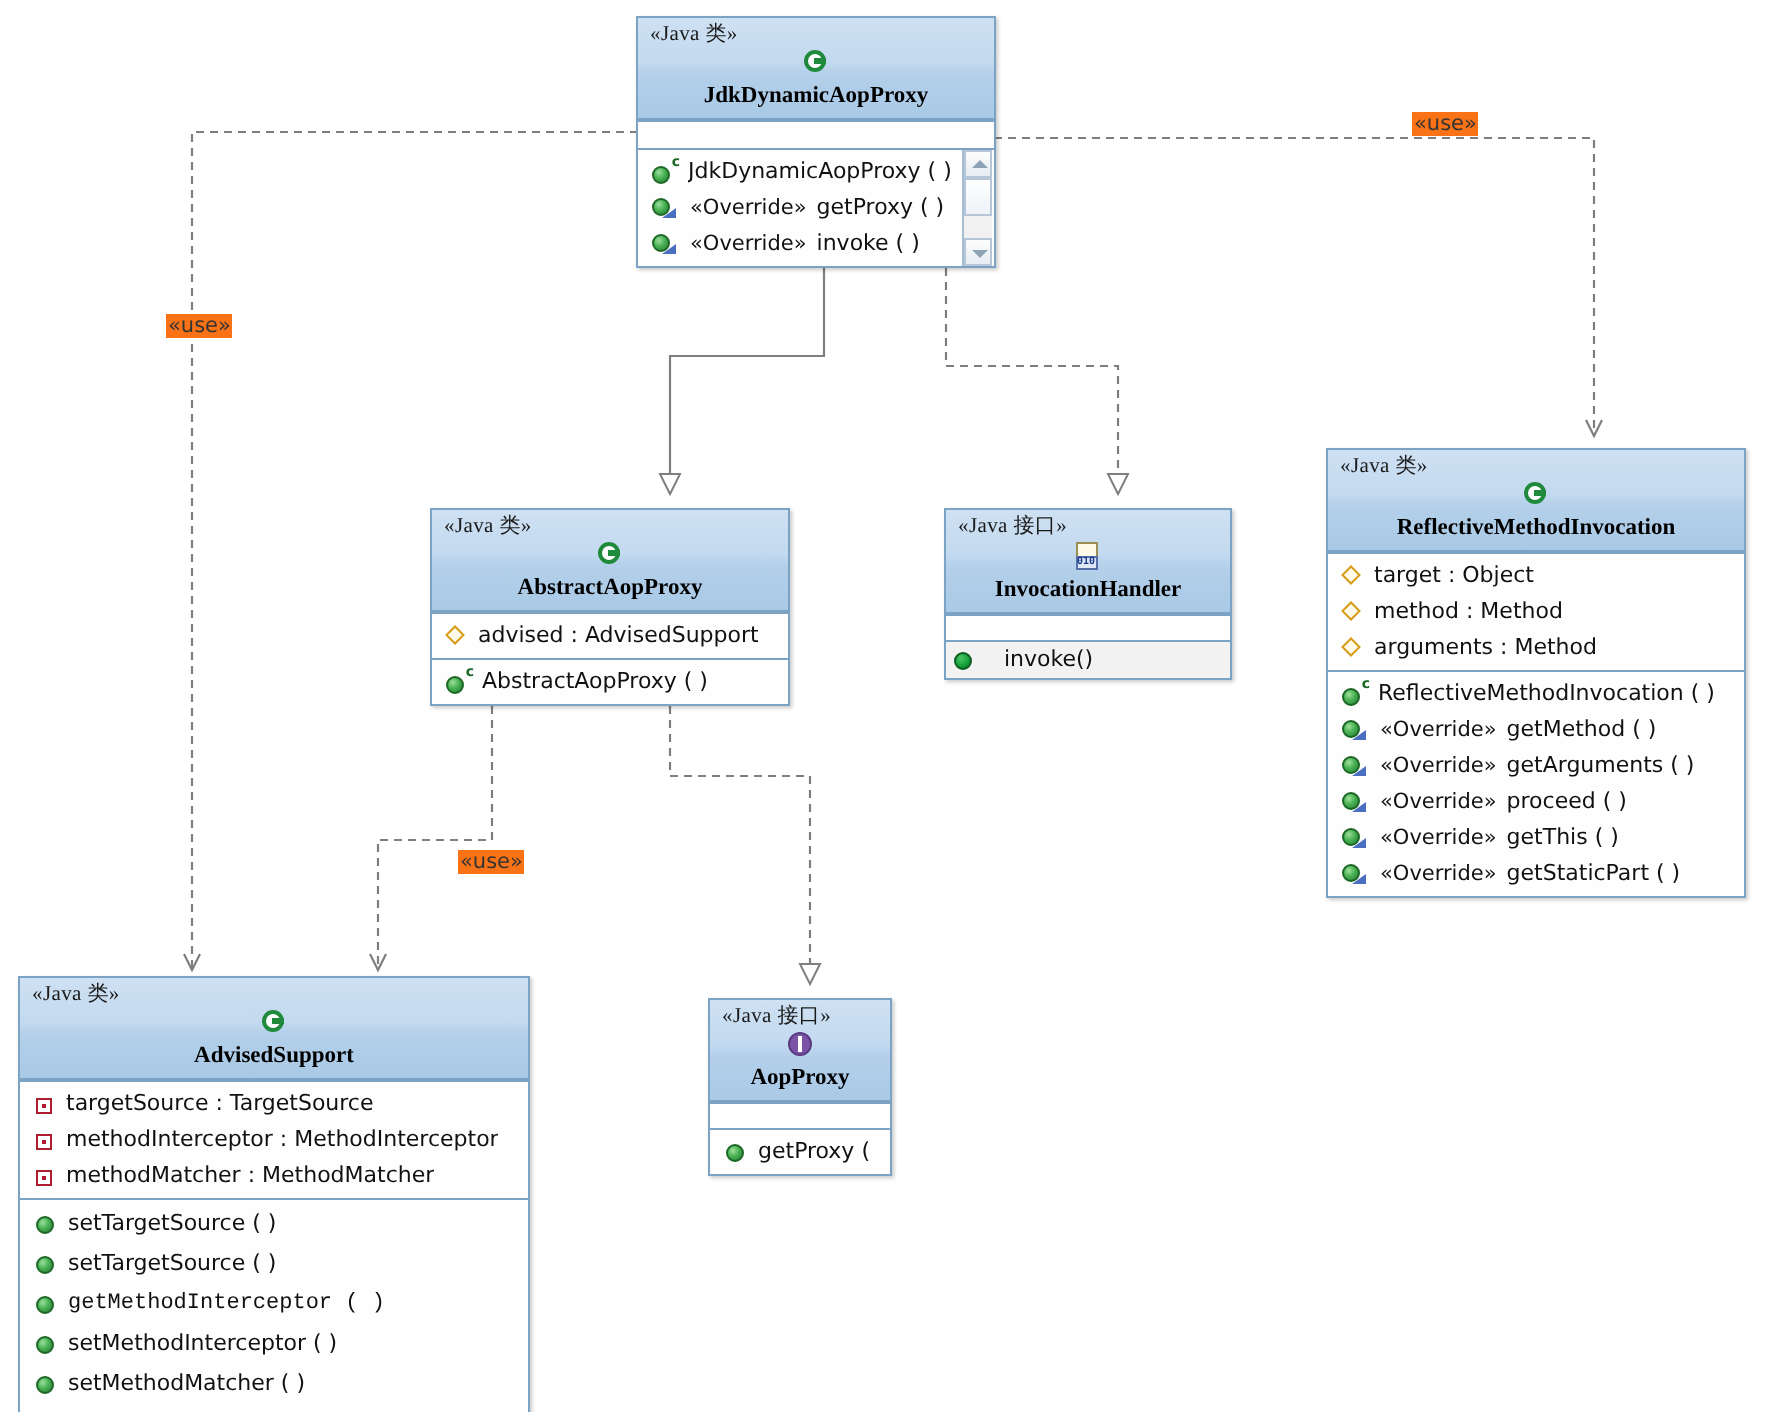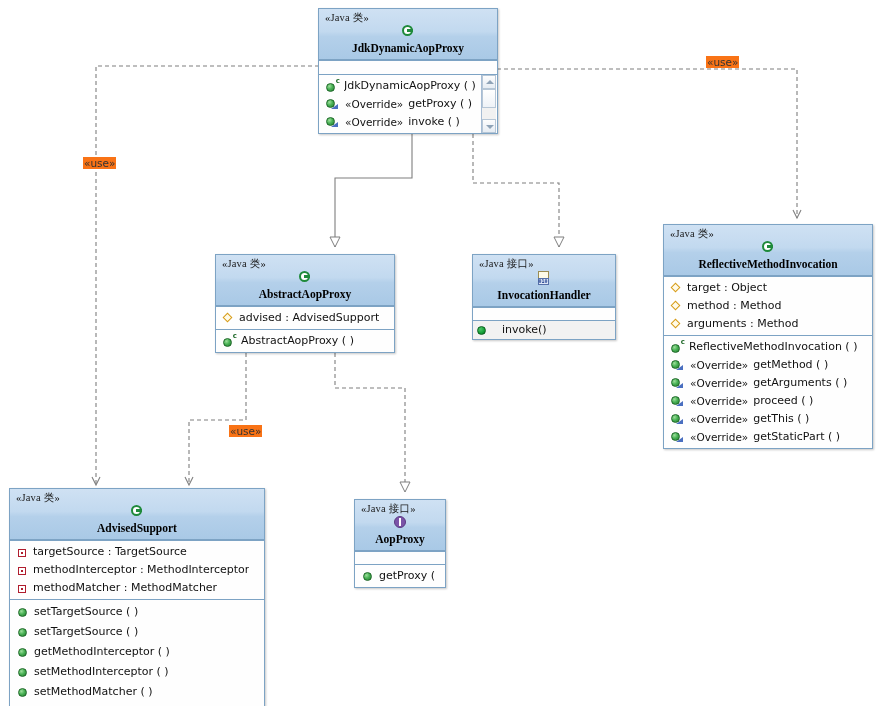--- a/index.html
+++ b/index.html
@@ -378,21 +378,21 @@
     </div>
     <div class="compartment">
       <div class="member" style="height:18px;line-height:18px;">
         <span class="ico ico-method"></span>
         <span class="mtxt">setTargetSource ( )</span>
       </div>
       <div class="member" style="height:18px;line-height:18px;">
         <span class="ico ico-method"></span>
         <span class="mtxt">setTargetSource ( )</span>
       </div>
-      <div class="member" style="height:18px;line-height:18px;">
+      <div class="member" style="height:18px;line-height:18px;font-family:Liberation Mono, monospace;">
         <span class="ico ico-method"></span>
         <span class="mtxt">getMethodInterceptor ( )</span>
       </div>
       <div class="member" style="height:18px;line-height:18px;">
         <span class="ico ico-method"></span>
         <span class="mtxt">setMethodInterceptor ( )</span>
       </div>
       <div class="member" style="height:18px;line-height:18px;">
         <span class="ico ico-method"></span>
         <span class="mtxt">setMethodMatcher ( )</span>

